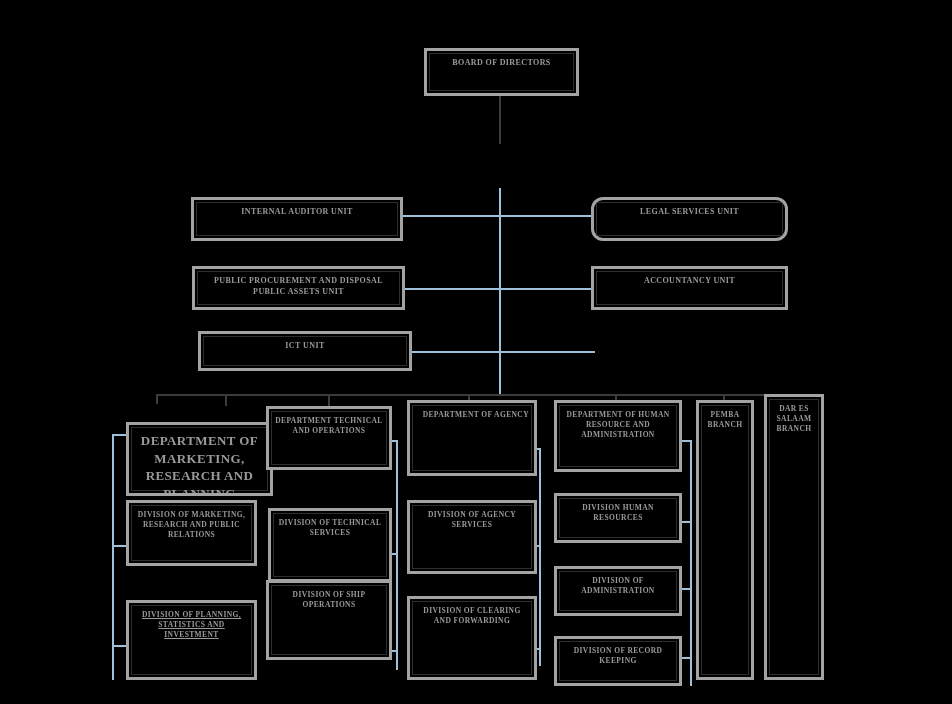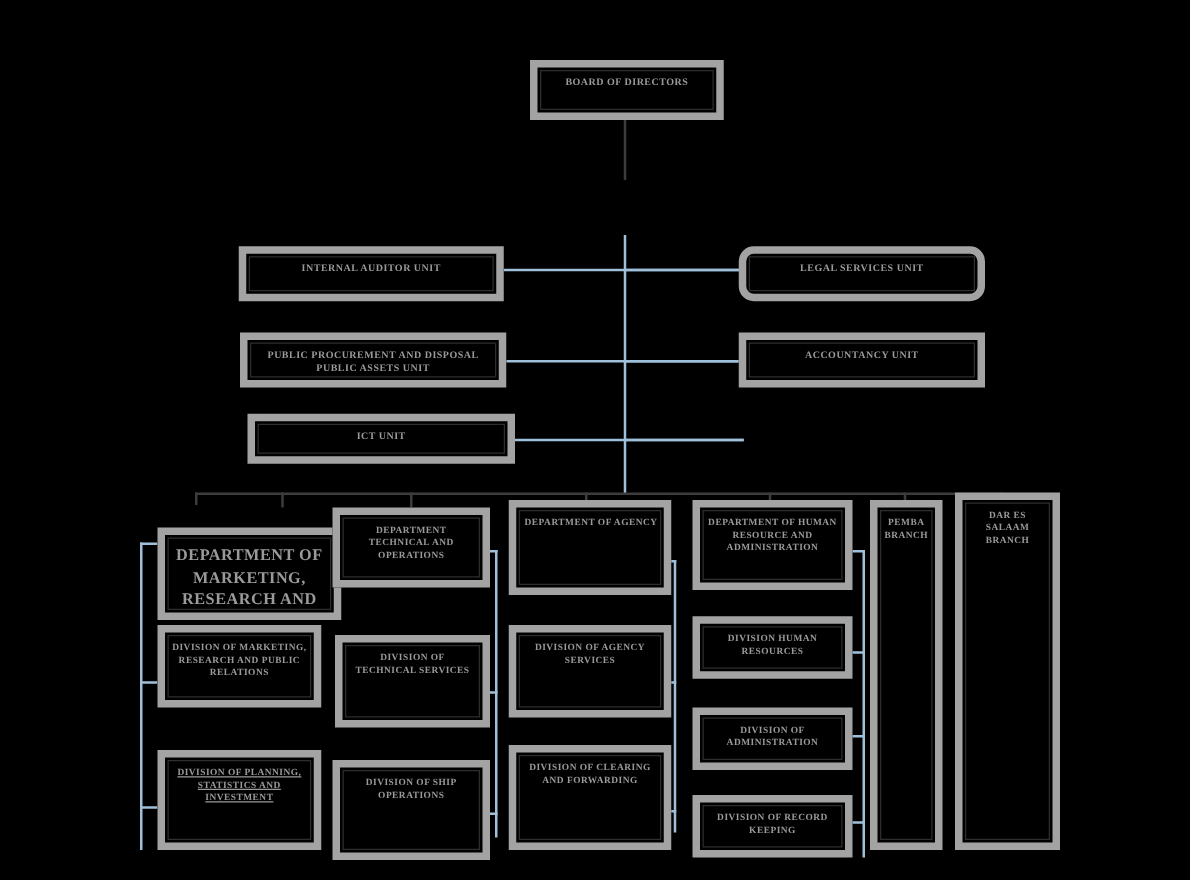--- a/index.html
+++ b/index.html
@@ -11,21 +11,21 @@
     position: relative;
     width: 952px;
     height: 704px;
     background: #000000;
     overflow: hidden;
     font-family: "Liberation Serif", "DejaVu Serif", serif;
   }
   .node {
     position: absolute;
     box-sizing: border-box;
-    border: 6px solid #a3a3a3;
+    border: 3px solid #a3a3a3;
     background: #000000;
     display: flex;
     align-items: center;
     justify-content: center;
     text-align: center;
     color: #9a9a9a;
     letter-spacing: 0.4px;
     line-height: 1.35;
     font-weight: 700;
     text-transform: uppercase;
@@ -144,21 +144,21 @@
   </div>
 
   <div class="node top-align" style="left:554px; top:400px; width:128px; height:72px; font-size:7.5px;">
     <span class="lbl">DEPARTMENT OF HUMAN RESOURCE AND ADMINISTRATION</span>
   </div>
 
   <div class="node top-align" style="left:696px; top:400px; width:58px; height:280px; font-size:7.5px;">
     <span class="lbl">PEMBA BRANCH</span>
   </div>
 
-  <div class="node top-align" style="left:764px; top:394px; width:84px; height:286px; font-size:7.5px;">
+  <div class="node top-align" style="left:764px; top:394px; width:60px; height:286px; font-size:7.5px;">
     <span class="lbl">DAR ES SALAAM BRANCH</span>
   </div>
 
   <div class="node top-align" style="left:126px; top:500px; width:131px; height:66px; font-size:7.5px;">
     <span class="lbl">DIVISION OF MARKETING, RESEARCH AND PUBLIC RELATIONS</span>
   </div>
 
   <div class="node top-align" style="left:268px; top:508px; width:124px; height:74px; font-size:7.5px;">
     <span class="lbl">DIVISION OF TECHNICAL SERVICES</span>
   </div>
@@ -172,21 +172,21 @@
   </div>
 
   <div class="node top-align" style="left:554px; top:566px; width:128px; height:50px; font-size:7.5px;">
     <span class="lbl">DIVISION OF ADMINISTRATION</span>
   </div>
 
   <div class="node top-align" style="left:126px; top:600px; width:131px; height:80px; font-size:7.5px;text-decoration:underline;">
     <span class="lbl">DIVISION OF PLANNING, STATISTICS AND INVESTMENT</span>
   </div>
 
-  <div class="node top-align" style="left:266px; top:608px; width:126px; height:80px; font-size:7.5px;">
+  <div class="node top-align" style="left:266px; top:580px; width:126px; height:80px; font-size:7.5px;">
     <span class="lbl">DIVISION OF SHIP OPERATIONS</span>
   </div>
 
   <div class="node top-align" style="left:407px; top:596px; width:130px; height:84px; font-size:7.5px;">
     <span class="lbl">DIVISION OF CLEARING AND FORWARDING</span>
   </div>
 
   <div class="node top-align" style="left:554px; top:636px; width:128px; height:50px; font-size:7.5px;">
     <span class="lbl">DIVISION OF RECORD KEEPING</span>
   </div>

